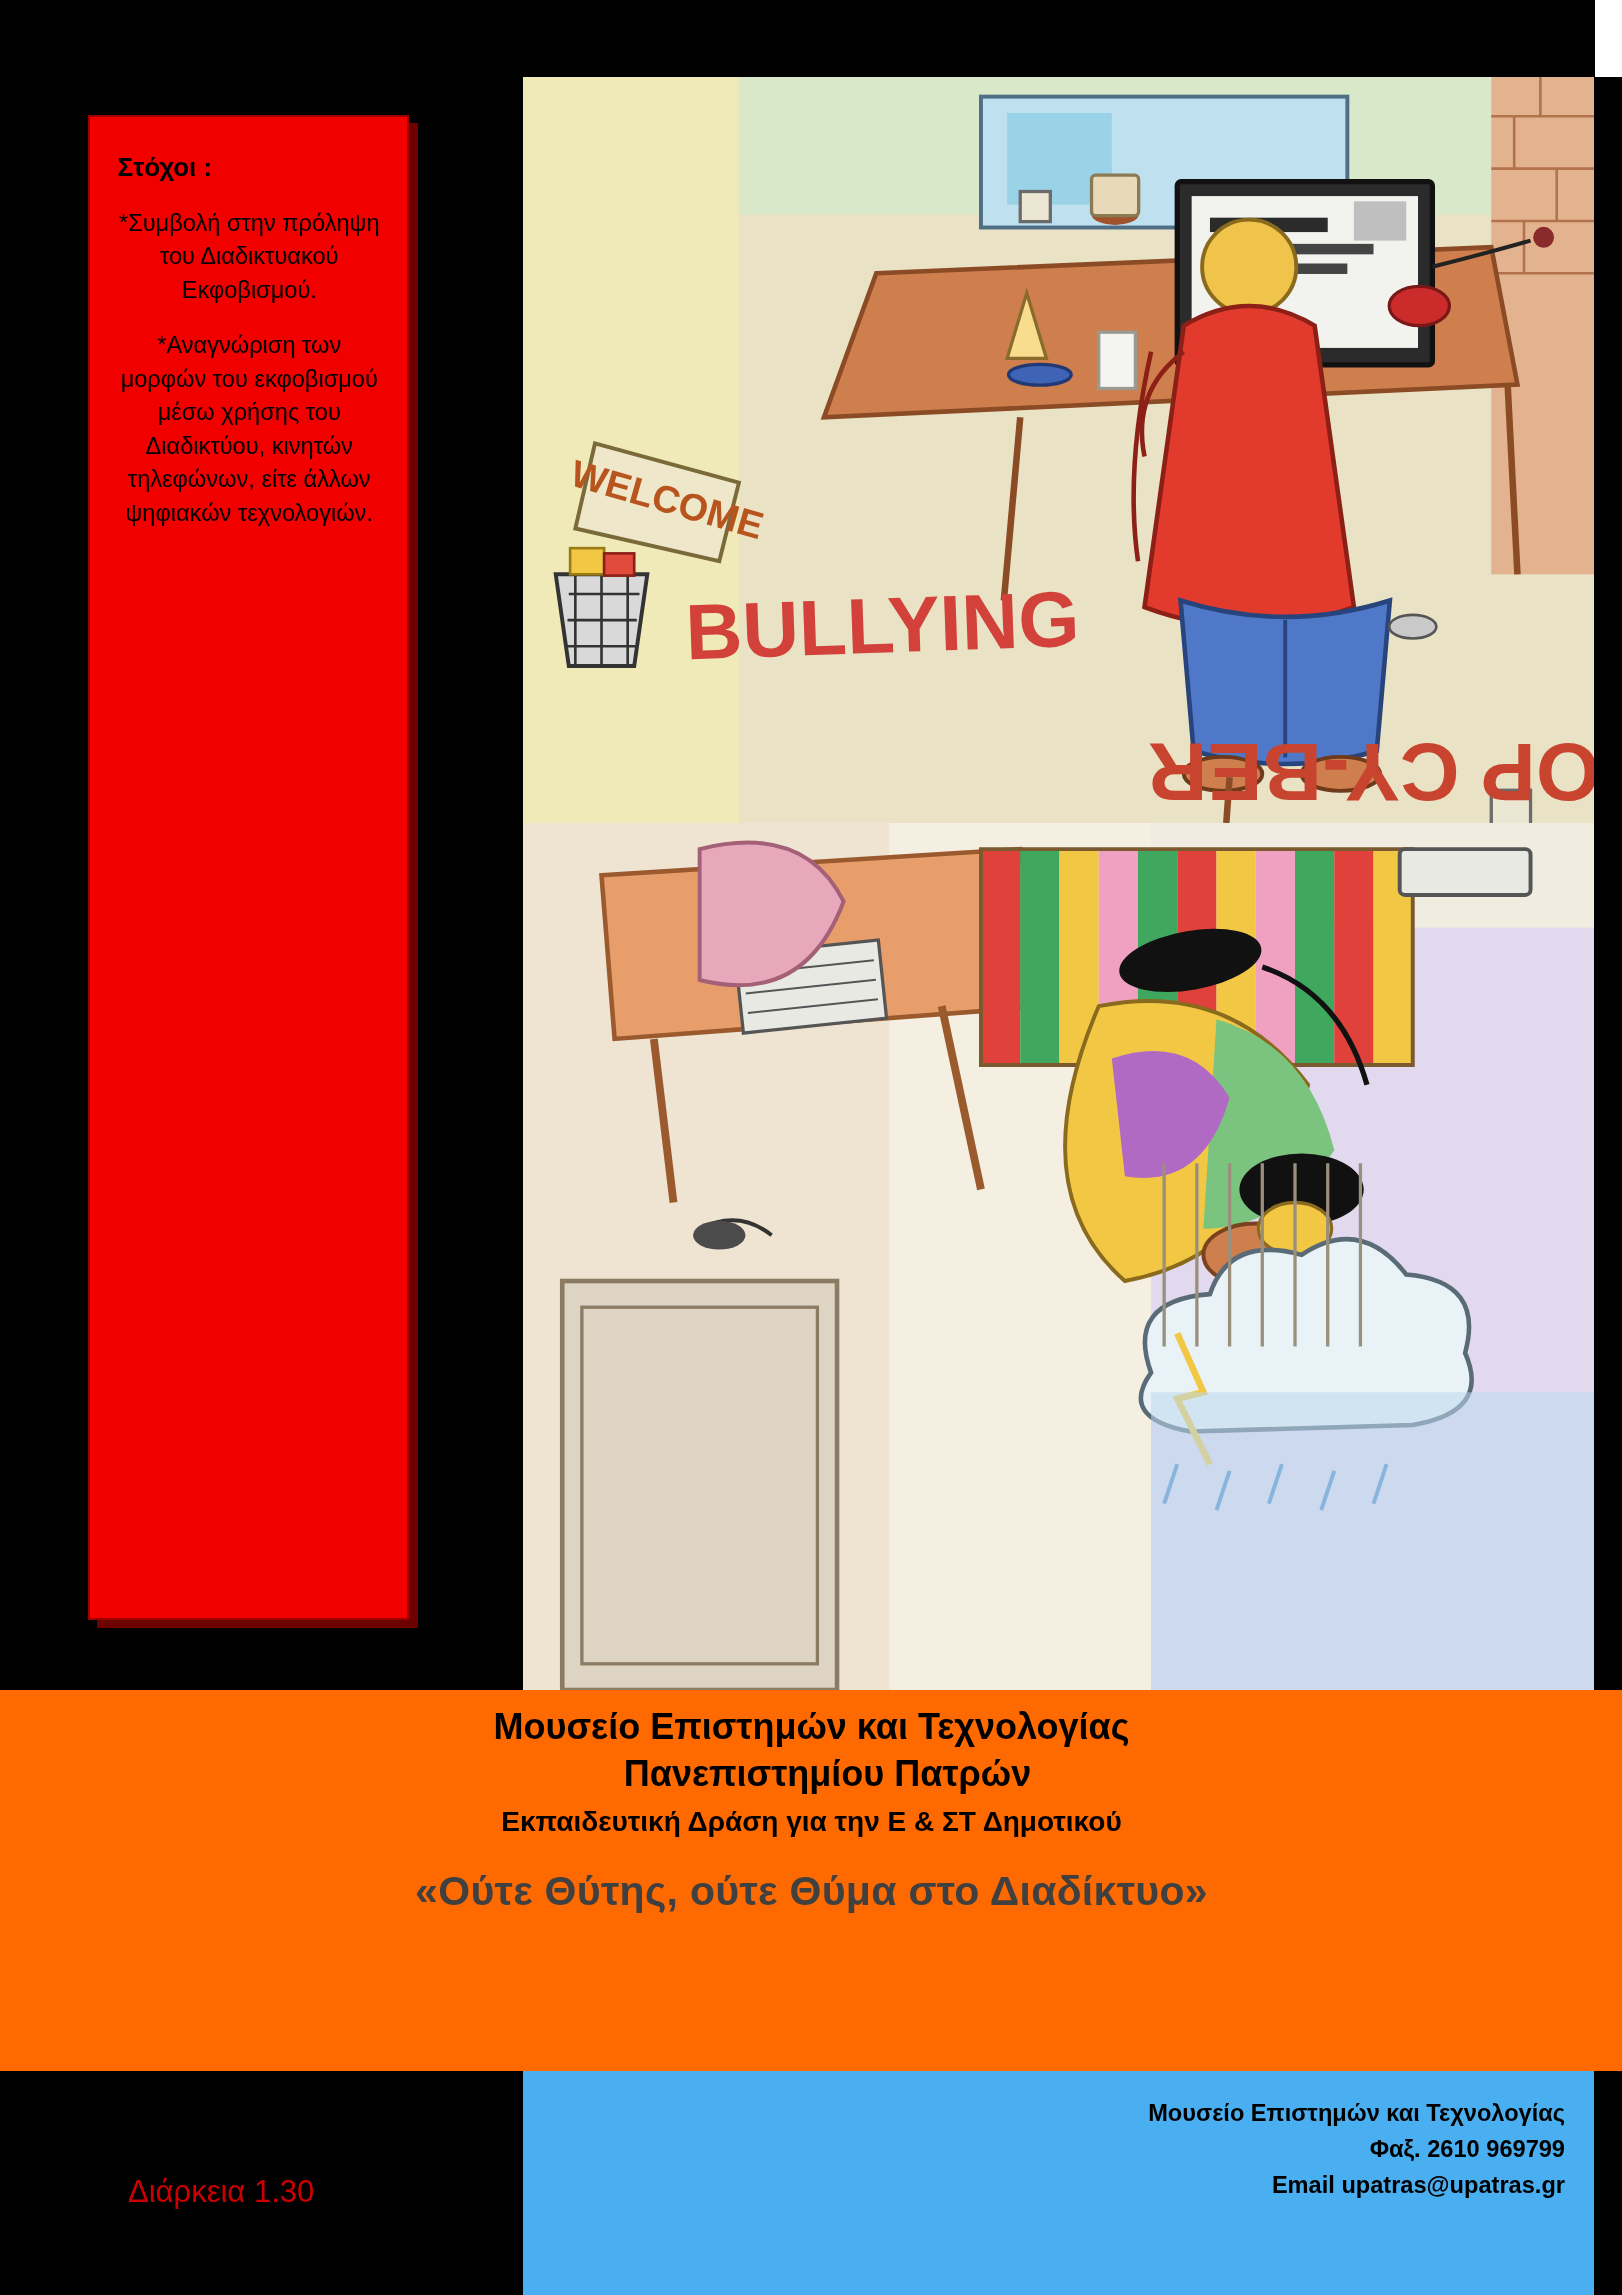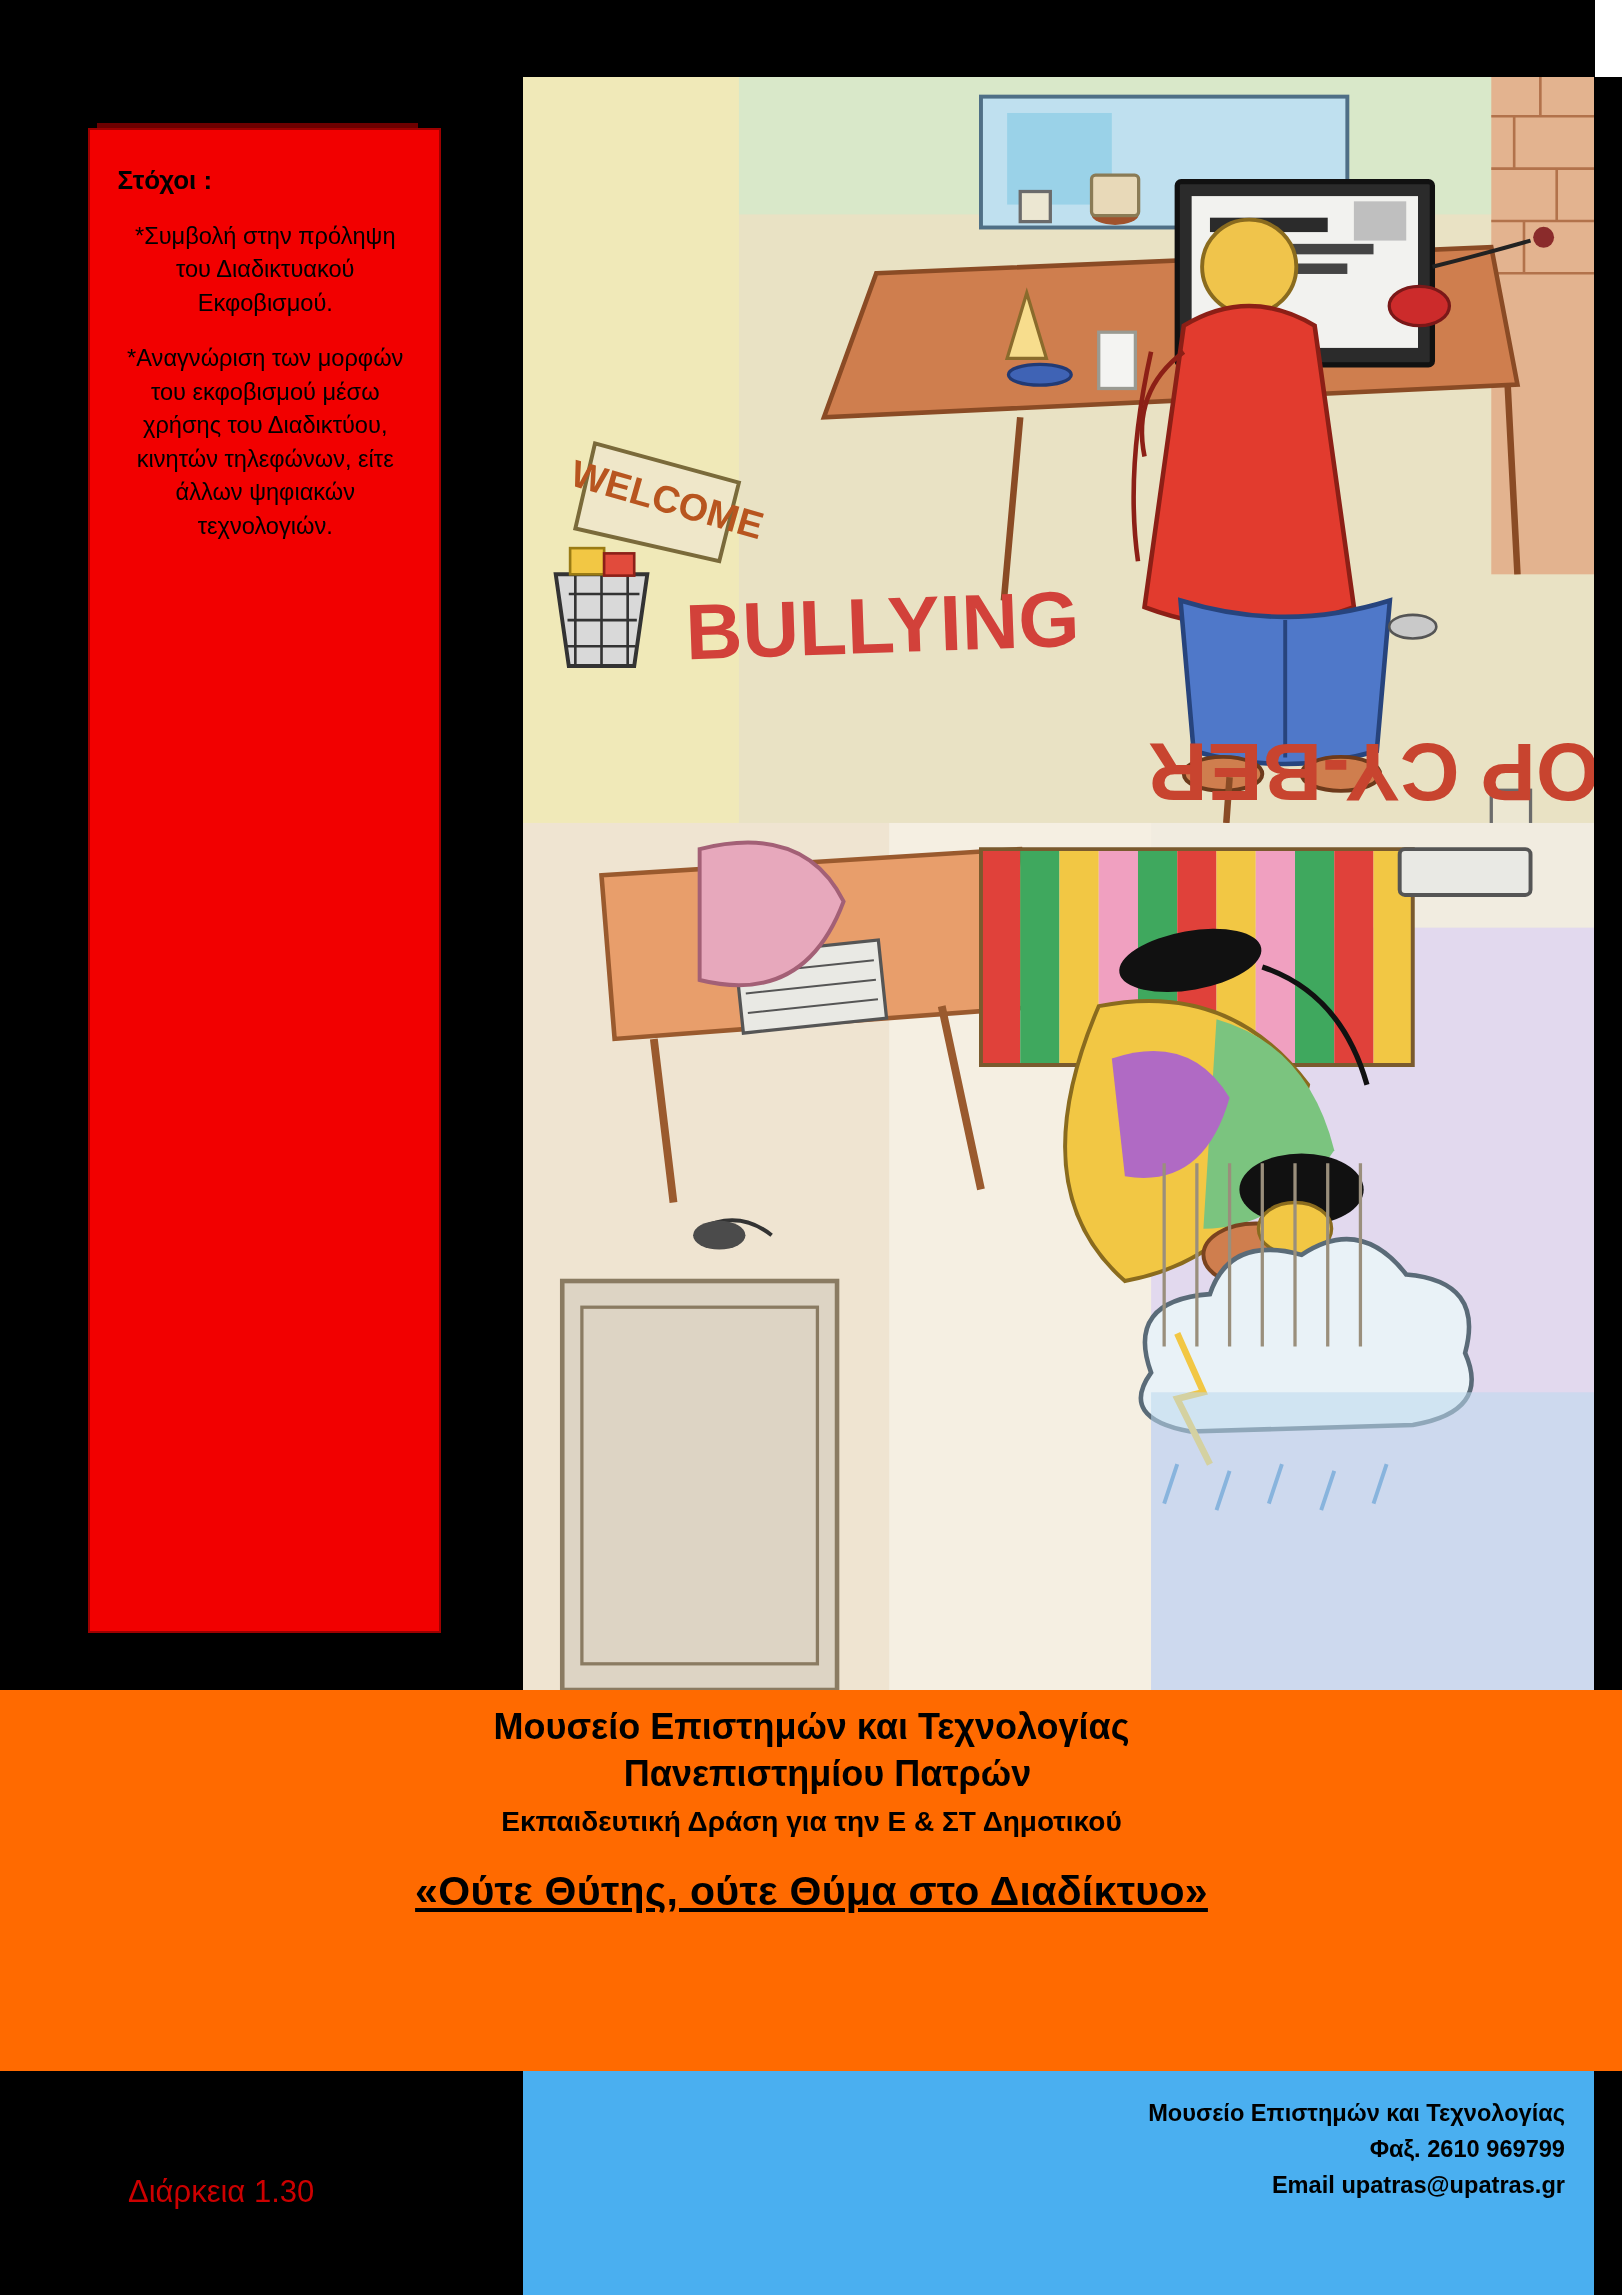--- a/index.html
+++ b/index.html
@@ -31,22 +31,22 @@
     position: absolute;
     left: 97px;
     top: 123px;
     width: 321px;
     height: 1505px;
     background: #6d0000;
   }
   .goals-box {
     position: absolute;
     left: 88px;
-    top: 128px;
-    width: 353px;
+    top: 115px;
+    width: 321px;
     height: 1505px;
     background: #f20000;
     border: 2px solid #9e0000;
     box-sizing: border-box;
     padding: 36px 26px 13px 27.5px;
     color: #000000;
   }
   .goals-title {
     font-size: 26px;
     font-weight: bold;
@@ -96,24 +96,23 @@
     padding-left: 32px;
   }
   .action-line {
     font-size: 28px;
     margin-top: 8px;
     font-weight: 600;
   }
   .slogan {
     font-size: 41px;
     font-weight: bold;
-    color: #000000;
+    color: #404040;
     margin-top: 30px;
     letter-spacing: 0.3px;
-    text-decoration: underline;
   }
 
   
   .bottom-black {
     position: absolute;
     left: 0;
     top: 2071px;
     width: 523px;
     height: 224px;
     background: #000;

